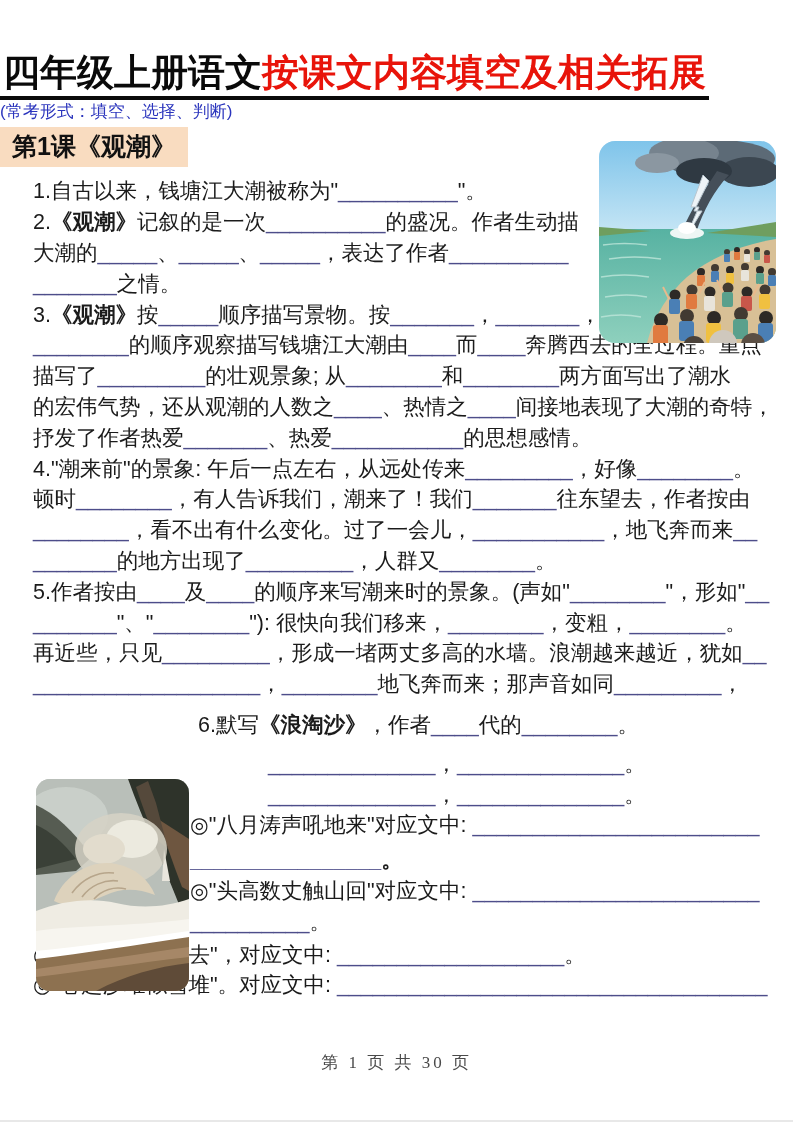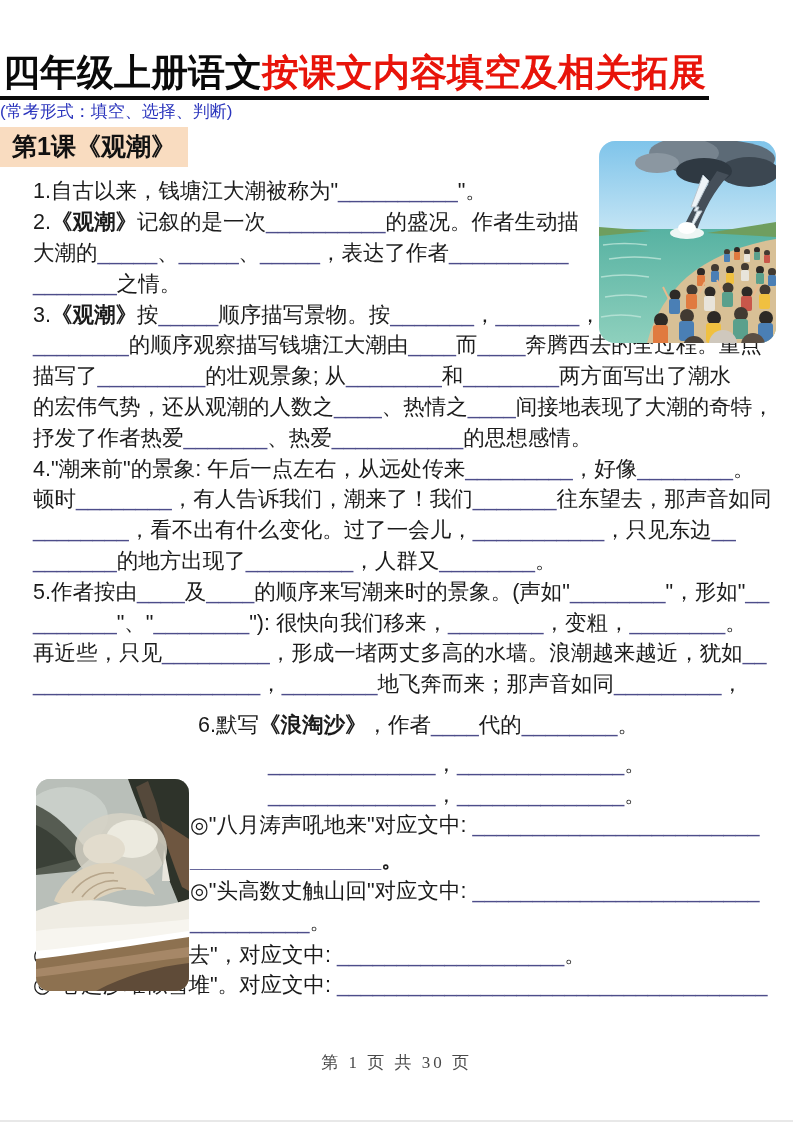--- a/index.html
+++ b/index.html
@@ -59,22 +59,22 @@
       <div class="line"><span>1.自古以来，钱塘江大潮被称为"</span><span class="seg-blank">__________</span><span>"。</span></div>
       <div class="line"><span>2.</span><span class="seg-bold">《观潮》</span><span>记叙的是一次</span><span class="seg-blank">__________</span><span>的盛况。作者生动描</span></div>
       <div class="line"><span>大潮的</span><span class="seg-blank">_____</span><span>、</span><span class="seg-blank">_____</span><span>、</span><span class="seg-blank">_____</span><span>，表达了作者</span><span class="seg-blank">__________</span></div>
       <div class="line"><span class="seg-blank">_______</span><span>之情。</span></div>
       <div class="line"><span>3.</span><span class="seg-bold">《观潮》</span><span>按</span><span class="seg-blank">_____</span><span>顺序描写景物。按</span><span class="seg-blank">_______</span><span>，</span><span class="seg-blank">_______</span><span>，</span></div>
       <div class="line"><span class="seg-blank">________</span><span>的顺序观察描写钱塘江大潮由</span><span class="seg-blank">____</span><span>而</span><span class="seg-blank">____</span><span>奔腾西去的全过程。重点</span></div>
       <div class="line"><span>描写了</span><span class="seg-blank">_________</span><span>的壮观景象; 从</span><span class="seg-blank">________</span><span>和</span><span class="seg-blank">________</span><span>两方面写出了潮水</span></div>
       <div class="line"><span>的宏伟气势，还从观潮的人数之</span><span class="seg-blank">____</span><span>、热情之</span><span class="seg-blank">____</span><span>间接地表现了大潮的奇特，</span></div>
       <div class="line"><span>抒发了作者热爱</span><span class="seg-blank">_______</span><span>、热爱</span><span class="seg-blank">___________</span><span>的思想感情。</span></div>
       <div class="line"><span>4."潮来前"的景象: 午后一点左右，从远处传来</span><span class="seg-blank">_________</span><span>，好像</span><span class="seg-blank">________</span><span>。</span></div>
-      <div class="line"><span>顿时</span><span class="seg-blank">________</span><span>，有人告诉我们，潮来了！我们</span><span class="seg-blank">_______</span><span>往东望去，那声音如同</span></div>
-      <div class="line"><span class="seg-blank">________</span><span>，看不出有什么变化。过了一会儿，</span><span class="seg-blank">___________</span><span>，只见东边</span><span class="seg-blank">__</span></div>
+      <div class="line"><span>顿时</span><span class="seg-blank">________</span><span>，有人告诉我们，潮来了！我们</span><span class="seg-blank">_______</span><span>往东望去，作者按由</span></div>
+      <div class="line"><span class="seg-blank">________</span><span>，看不出有什么变化。过了一会儿，</span><span class="seg-blank">___________</span><span>，地飞奔而来</span><span class="seg-blank">__</span></div>
       <div class="line"><span class="seg-blank">_______</span><span>的地方出现了</span><span class="seg-blank">_________</span><span>，人群又</span><span class="seg-blank">________</span><span>。</span></div>
       <div class="line"><span>5.作者按由</span><span class="seg-blank">____</span><span>及</span><span class="seg-blank">____</span><span>的顺序来写潮来时的景象。(声如"</span><span class="seg-blank">________</span><span>"，形如"</span><span class="seg-blank">__</span></div>
       <div class="line"><span class="seg-blank">_______</span><span>"、"</span><span class="seg-blank">________</span><span>"): 很快向我们移来，</span><span class="seg-blank">________</span><span>，变粗，</span><span class="seg-blank">________</span><span>。</span></div>
       <div class="line"><span>再近些，只见</span><span class="seg-blank">_________</span><span>，形成一堵两丈多高的水墙。浪潮越来越近，犹如</span><span class="seg-blank">__</span></div>
       <div class="line"><span class="seg-blank">___________________</span><span>，</span><span class="seg-blank">________</span><span>地飞奔而来；那声音如同</span><span class="seg-blank">_________</span><span>，</span></div>
       <div class="line ind-img" style="margin-top: 10px; padding-left: 8px;"><span>6.默写</span><span class="seg-bold">《浪淘沙》</span><span>，作者</span><span class="seg-blank">____</span><span>代的</span><span class="seg-blank">________</span><span>。</span></div>
       <div class="line ind-poem" style="margin-top: 8px;"><span class="seg-blank">______________</span><span>，</span><span class="seg-blank">______________</span><span>。</span></div>
       <div class="line ind-poem"><span class="seg-blank">______________</span><span>，</span><span class="seg-blank">______________</span><span>。</span></div>
       <div class="line ind-img"><span>◎"八月涛声吼地来"对应文中: </span><span class="seg-blank">________________________</span></div>
       <div class="line ind-img" style="margin-top: 4px; font-weight: bold;"><span class="seg-blank">________________</span><span>。</span></div>

